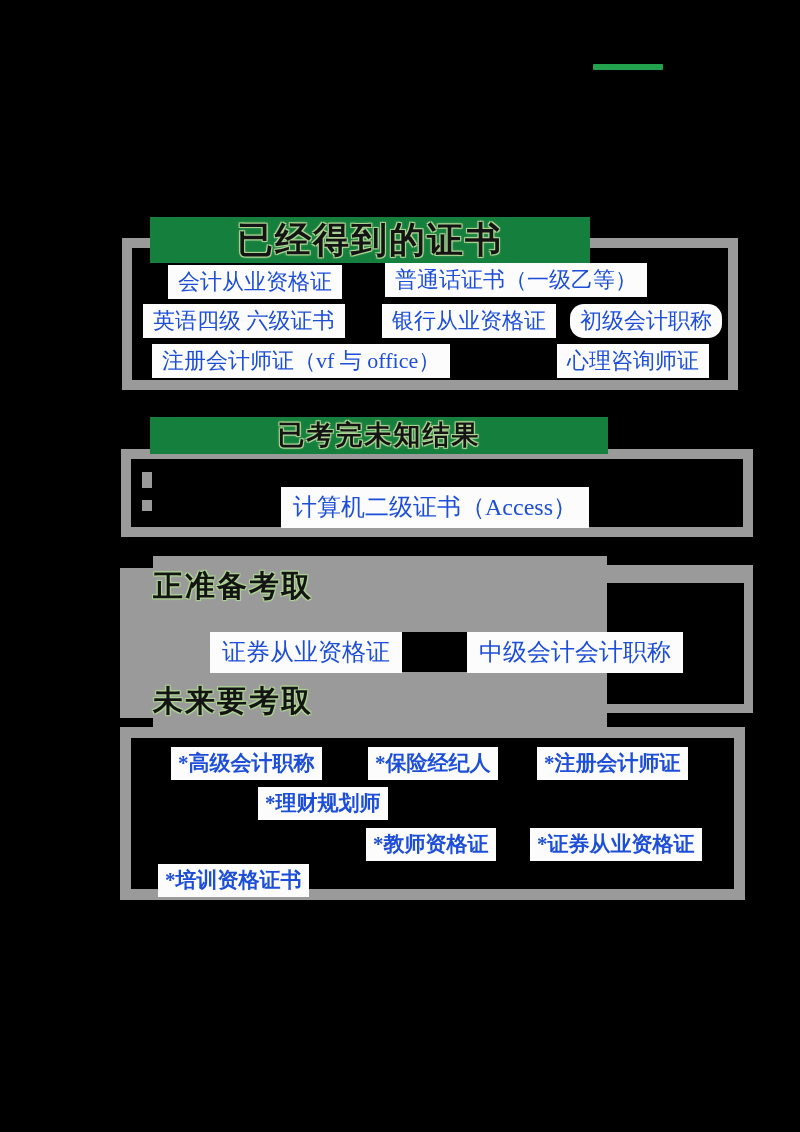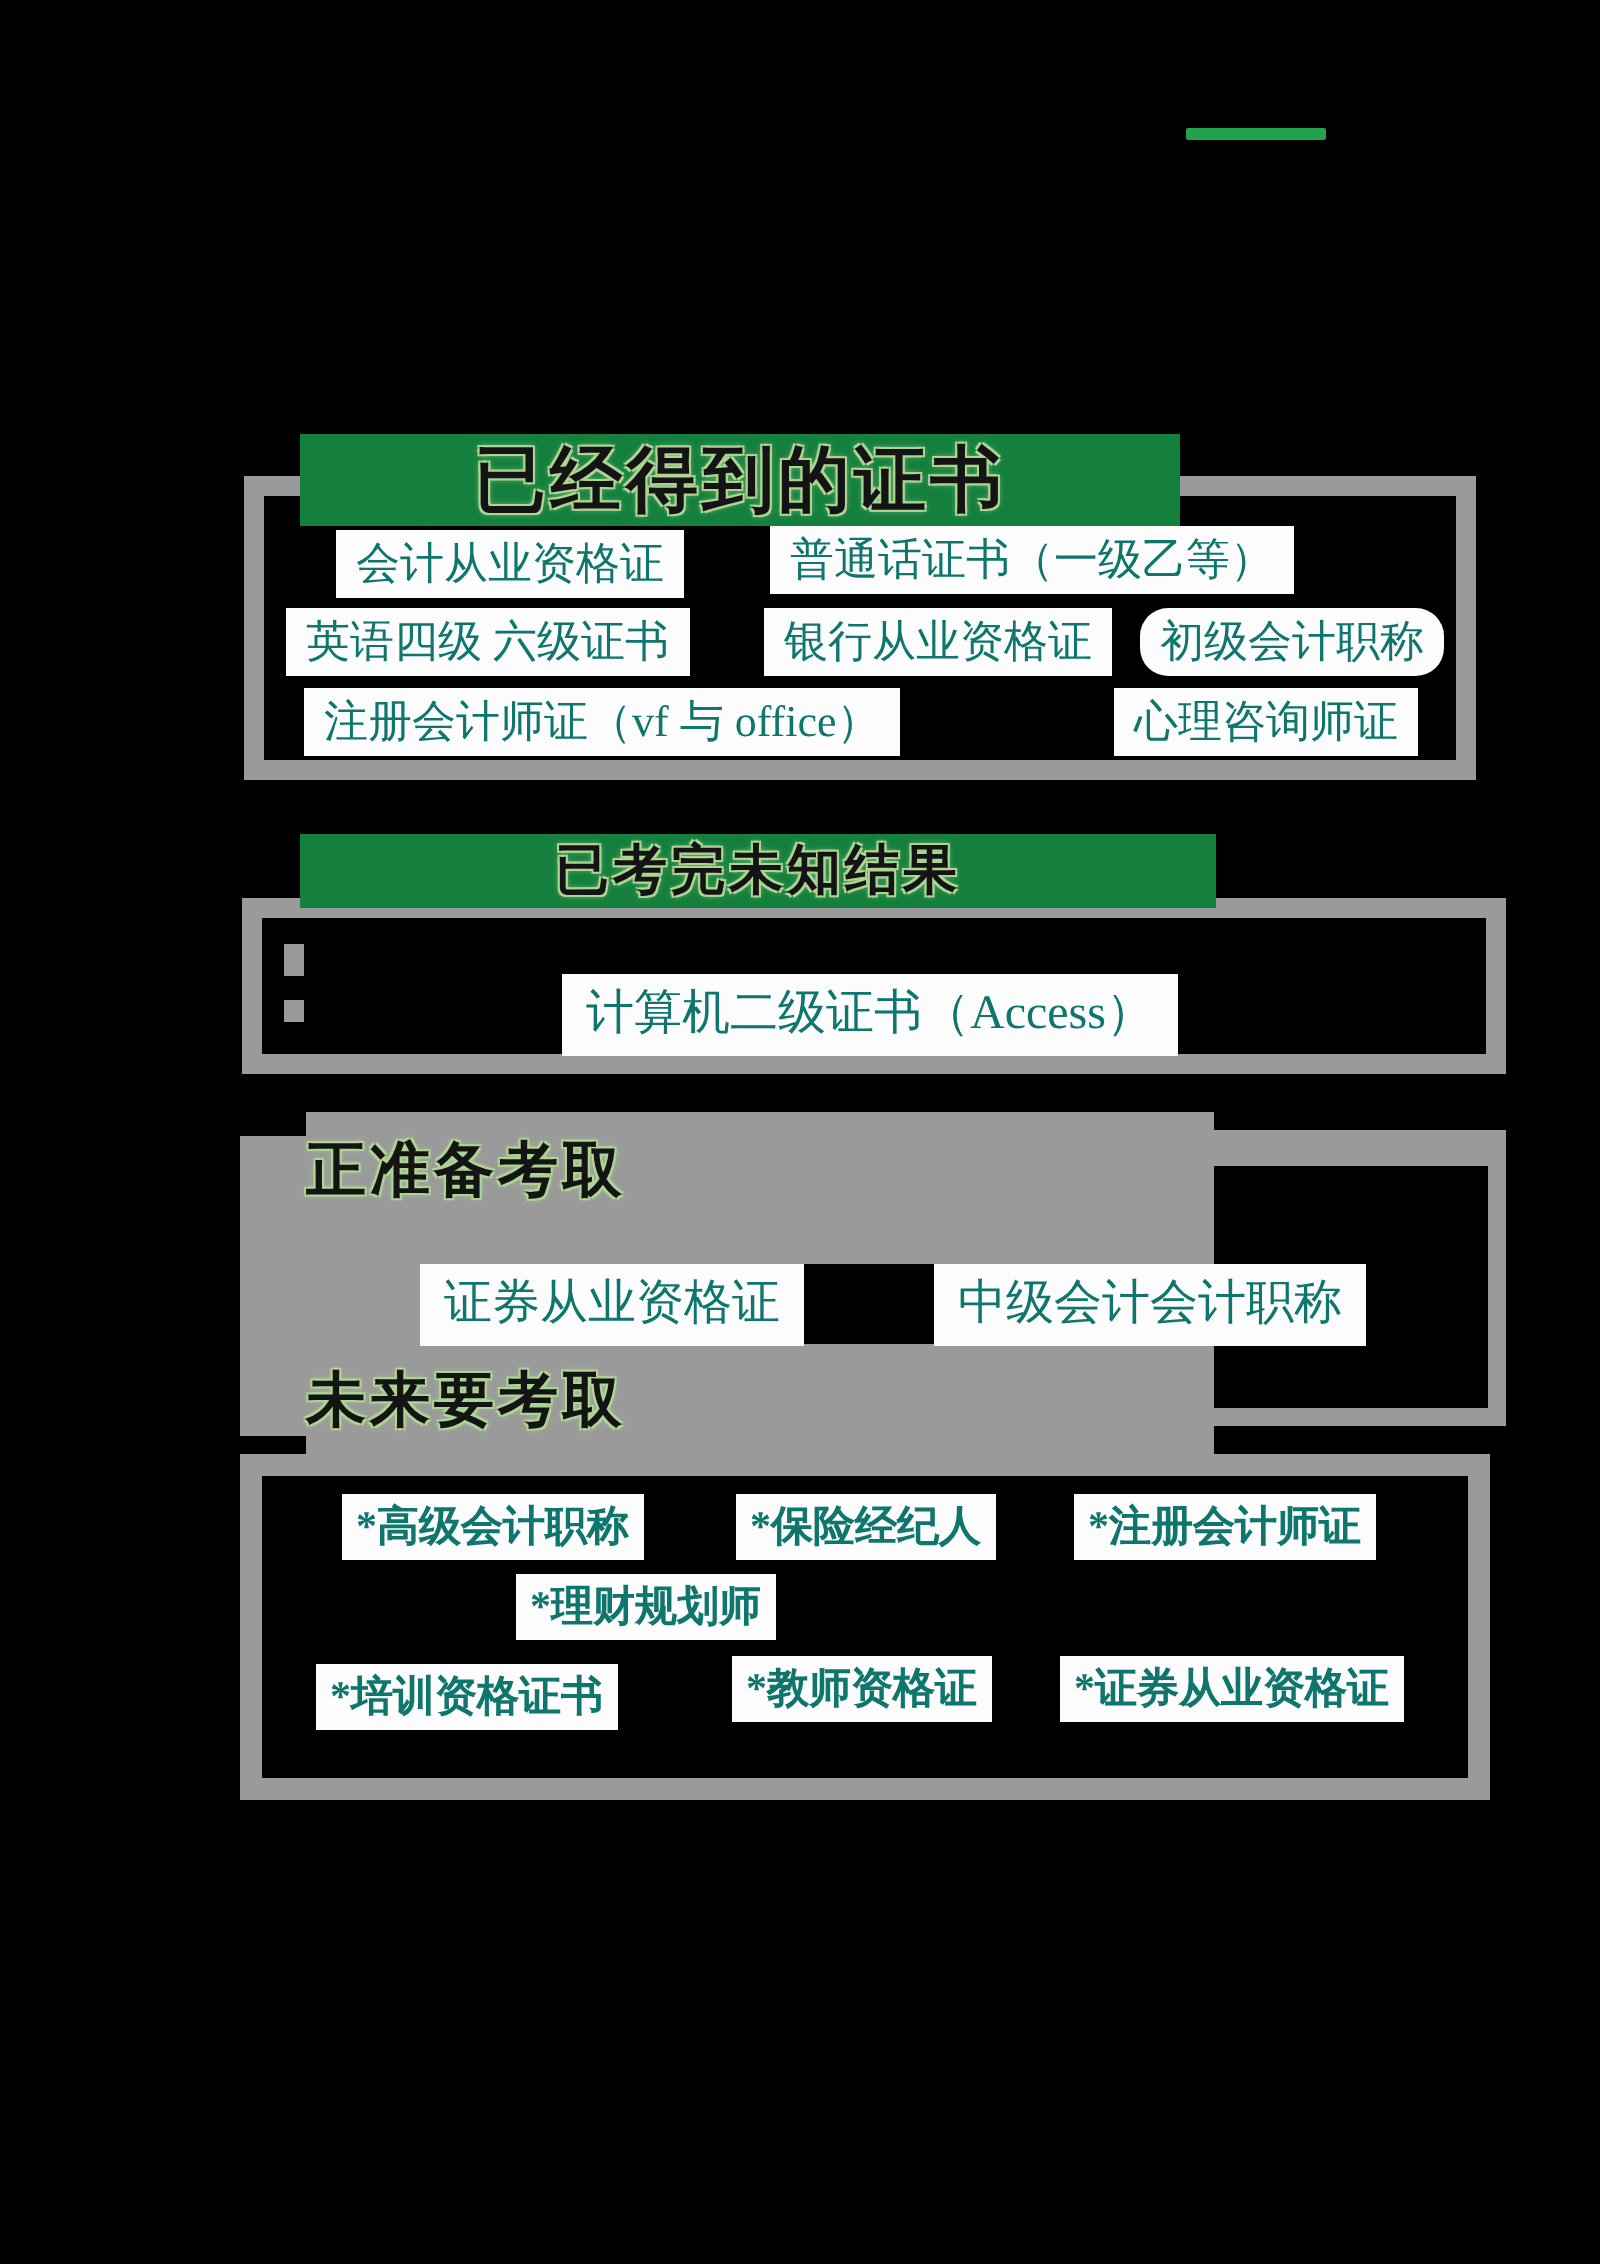--- a/index.html
+++ b/index.html
@@ -19,21 +19,21 @@
   .strip-top3{left:607px;top:565px;width:146px;height:18px;}
   .strip-right3{left:744px;top:565px;width:9px;height:148px;}
   .strip-bottom3{left:607px;top:704px;width:137px;height:9px;}
   .title{color:#141414;font-weight:bold;letter-spacing:2px;white-space:nowrap;
          text-shadow:-1px -1px 0 #aed494,1px -1px 0 #aed494,-1px 1px 0 #aed494,1px 1px 0 #aed494,0 0 3px #aed494;}
   .title-1{font-size:36px;line-height:46px;}
   .title-2{font-size:27px;line-height:37px;}
   .title-float{position:absolute;text-align:left;}
   .title-3{left:153px;top:560px;width:454px;height:52px;font-size:30px;line-height:52px;}
   .title-4{left:153px;top:678px;width:454px;height:46px;font-size:30px;line-height:46px;}
-  .cert{position:absolute;background:#fcfcfc;color:#0f766e;white-space:nowrap;
+  .cert{position:absolute;background:#fcfcfc;color:#1d4ed8;white-space:nowrap;
         font-family:"Liberation Serif","DejaVu Serif",serif;
         font-size:22px;padding:4px 10px;line-height:1.2;}
   .cert-big{font-size:24px;padding:6px 12px;}
   .cert-star{font-size:21px;font-weight:bold;padding:4px 7px;}
   .blackbox{position:absolute;background:#000;}
   .gap-3{left:396px;top:632px;width:71px;height:40px;}
   .mark{position:absolute;background:#9a9a9a;}
   .mark-1{left:142px;top:472px;width:10px;height:16px;}
   .mark-2{left:142px;top:500px;width:10px;height:11px;}
   .dot-3{left:143px;top:678px;width:9px;height:9px;}
@@ -75,17 +75,17 @@
   <div class="blackbox gap-3"></div>
   <div class="cert cert-big" style="left:210px;top:632px;">证券从业资格证</div>
   <div class="cert cert-big" style="left:467px;top:632px;">中级会计会计职称</div>
   <div class="title title-float title-4">未来要考取</div>
 
   <div class="frame frame-4"></div>
   <div class="cert cert-star" style="left:171px;top:747px;">*高级会计职称</div>
   <div class="cert cert-star" style="left:368px;top:747px;">*保险经纪人</div>
   <div class="cert cert-star" style="left:537px;top:747px;">*注册会计师证</div>
   <div class="cert cert-star" style="left:258px;top:787px;">*理财规划师</div>
-  <div class="cert cert-star" style="left:158px;top:832px;">*培训资格证书</div>
+  <div class="cert cert-star" style="left:158px;top:864px;">*培训资格证书</div>
   <div class="cert cert-star" style="left:366px;top:828px;">*教师资格证</div>
   <div class="cert cert-star" style="left:530px;top:828px;">*证券从业资格证</div>
 
 </div>
 
 </body></html>

